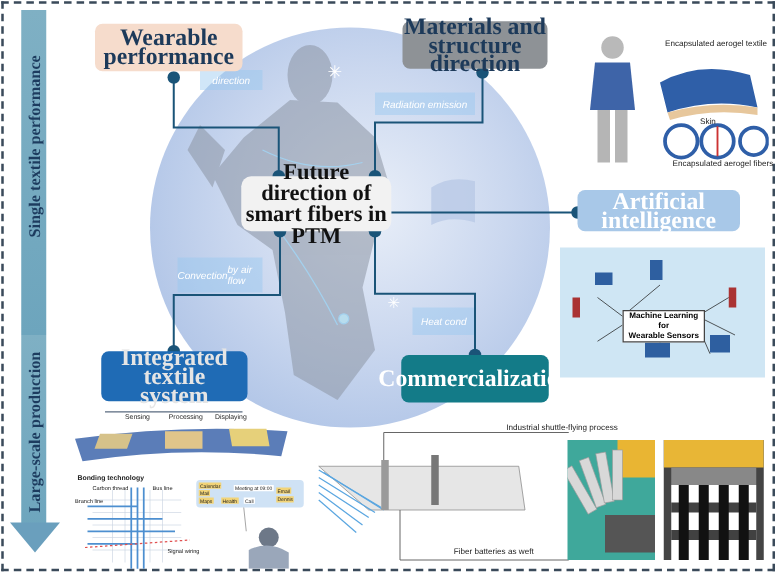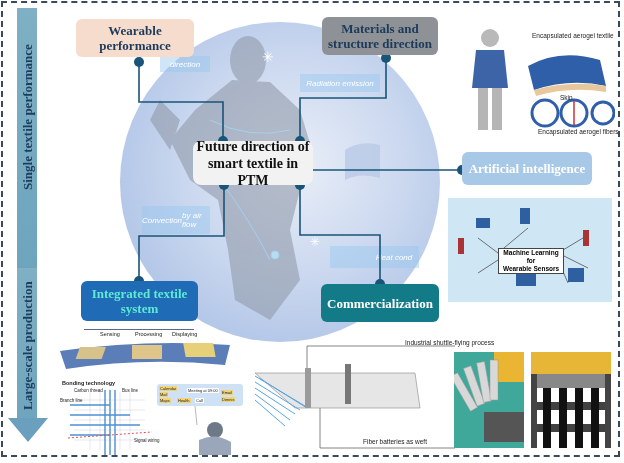--- a/index.html
+++ b/index.html
@@ -5,26 +5,26 @@
   html,body{margin:0;padding:0;background:#ffffff;}
   body{width:624px;height:463px;position:relative;overflow:hidden;font-family:"Liberation Serif",serif;}
   .frame{position:absolute;left:1px;top:1px;width:619px;height:456px;border:2px dashed #3a4a5a;box-sizing:border-box;}
   .band{position:absolute;left:17px;top:8px;width:20px;background:linear-gradient(#7fb0c4,#6da5bd);}
   .band-top{top:8px;height:260px;}
   .band-bottom{top:268px;height:160px;}
   .band-arrow{position:absolute;left:8px;top:418px;width:0;height:0;border-left:20px solid transparent;border-right:20px solid transparent;border-top:24px solid #6a9fbd;}
   .vtext{position:absolute;transform:rotate(-90deg);transform-origin:left top;white-space:nowrap;font-weight:bold;color:#1d3c5f;font-size:13px;}
   .circle{position:absolute;left:120px;top:22px;width:320px;height:320px;border-radius:50%;
     background:radial-gradient(circle at 55% 45%, #e8eef8 0%, #c7d5ee 45%, #aec3e6 75%, #d9e3f2 100%);opacity:.95;}
-  .label-box{position:absolute;box-sizing:border-box;display:flex;align-items:center;justify-content:center;text-align:center;font-weight:bold;font-size:13px;line-height:15px;border-radius:6px;}
+  .label-box{position:absolute;box-sizing:border-box;display:flex;align-items:center;justify-content:center;text-align:center;font-weight:bold;font-size:19px;line-height:15px;border-radius:6px;}
   .wear{left:76px;top:19px;width:118px;height:38px;background:#f6dccc;color:#1d3a5a;}
   .mat{left:322px;top:17px;width:116px;height:38px;background:#8e9296;color:#1d3a5a;}
-  .center{left:193px;top:141px;width:120px;height:44px;background:#f2f2f2;color:#111;font-size:14px;line-height:17px;border-radius:8px;}
+  .center{left:193px;top:141px;width:120px;height:44px;background:#f2f2f2;color:#111;font-size:18px;line-height:17px;border-radius:8px;}
   .ai{left:462px;top:152px;width:130px;height:33px;background:#a8c8e8;color:#fff;}
-  .its{left:81px;top:281px;width:117px;height:40px;background:#1f6bb5;color:#5eead4;}
+  .its{left:81px;top:281px;width:117px;height:40px;background:#1f6bb5;color:#e5e5e5;}
   .com{left:321px;top:284px;width:118px;height:38px;background:#137b88;color:#fff;}
   .dot{position:absolute;width:10px;height:10px;border-radius:50%;background:#1a5478;}
   svg{position:absolute;left:0;top:0;}
   .ghost{position:absolute;font-family:"Liberation Sans",sans-serif;font-size:8px;color:#ffffff;font-style:italic;display:flex;align-items:center;justify-content:center;background:rgba(150,200,240,.45);}
   .tiny{font-family:"Liberation Sans",sans-serif;font-size:6.5px;color:#222;position:absolute;white-space:nowrap;}
   .panel{position:absolute;}
 </style>
 </head>
 <body>
 
@@ -54,21 +54,21 @@
   <text x="262" y="62" font-size="14" fill="#fff">✳</text>
   <text x="310" y="246" font-size="12" fill="#fff">✳</text>
 </svg>
 
 <div class="ghost" style="left:160px;top:56px;width:50px;height:16px;">direction</div>
 <div class="ghost" style="left:300px;top:74px;width:80px;height:18px;">Radiation emission</div>
 <div class="ghost" style="left:142px;top:206px;width:68px;height:28px;flex-direction:row;">
   <span>Convection</span>
   <span>by air flow</span>
 </div>
-<div class="ghost" style="left:330px;top:246px;width:50px;height:22px;padding-left:39px;">Heat cond</div>
+<div class="ghost" style="left:330px;top:246px;width:50px;height:22px;">Heat cond</div>
 
 <svg width="624" height="463">
   <g stroke="#1a5478" stroke-width="1.6" fill="none">
     <path d="M139 62 L139 102 L223 102 L223 141"></path>
     <path d="M386 58 L386 98 L300 98 L300 141"></path>
     <path d="M313 170 L462 170"></path>
     <path d="M224 185 L224 236 L139 236 L139 281"></path>
     <path d="M300 185 L300 235 L380 235 L380 284"></path>
   </g>
 </svg>
@@ -90,21 +90,21 @@
 </div>
 <div class="label-box mat">
   <div>
       <div>Materials and</div>
       <div>structure direction</div>
     </div>
 </div>
 <div class="label-box center">
   <div>
       <div>Future direction of</div>
-      <div>smart textile in PTM</div>
+      <div>smart fibers in PTM</div>
     </div>
 </div>
 <div class="label-box ai">Artificial intelligence</div>
 <div class="label-box its">
   <div>
       <div>Integrated textile</div>
       <div>system</div>
     </div>
 </div>
 <div class="label-box com">Commercialization</div>

